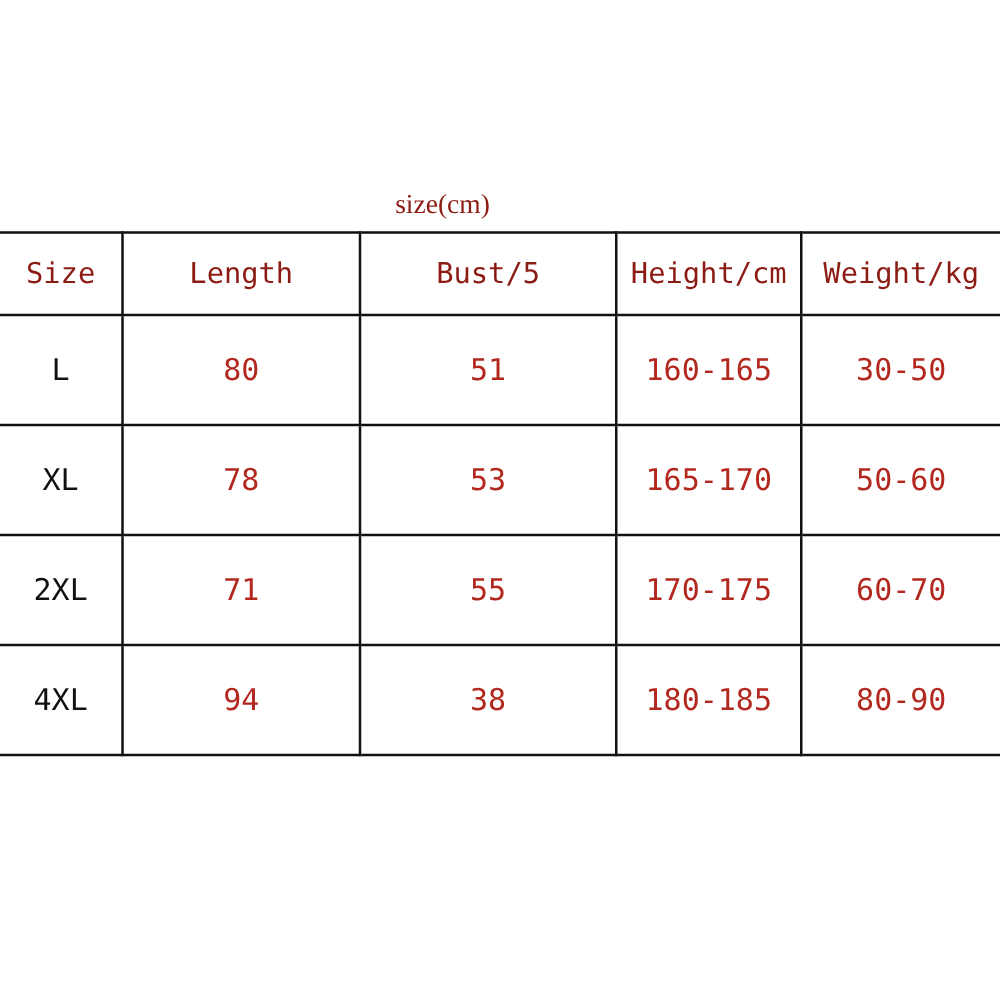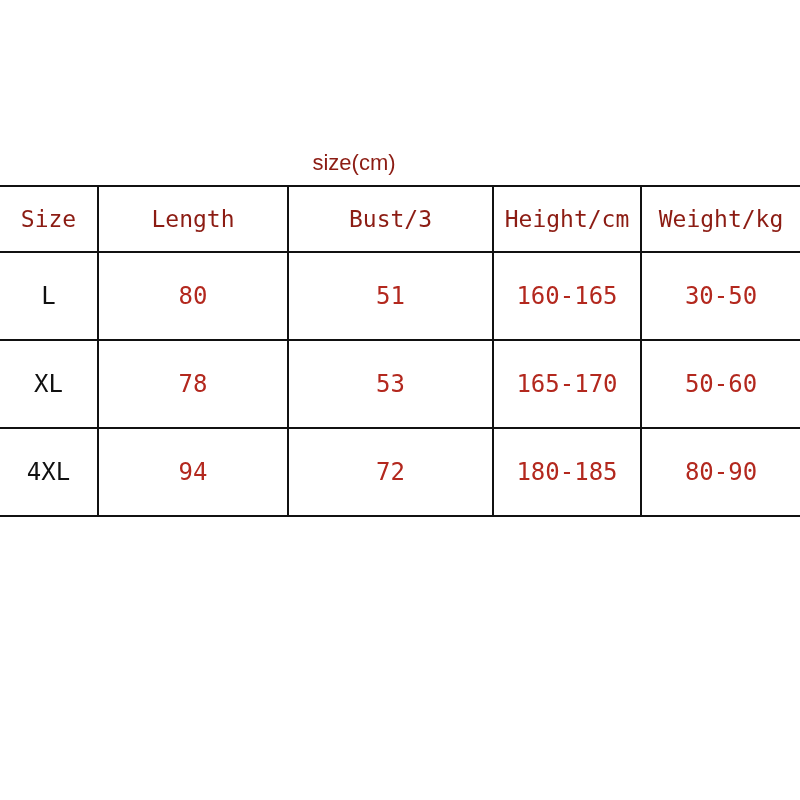--- a/index.html
+++ b/index.html
@@ -21,21 +21,21 @@
     width: 800px;
     height: 800px;
     background: #ffffff;
   }
   .title {
     position: absolute;
     left: 0;
     top: 150px;
     width: 708px;
     text-align: center;
-    font-family: Liberation Sans, sans-serif;
+    font-family: Liberation Serif, serif;
     font-size: 22px;
     color: #8c1c13;
     letter-spacing: 0px;
   }
   table.size-table {
     position: absolute;
     left: 0;
     top: 185px;
     width: 800px;
     border-collapse: collapse;
@@ -92,43 +92,50 @@
       <col class="c0">
         <col class="c1">
         <col class="c2">
         <col class="c3">
         <col class="c4">
     </colgroup>
     <thead>
       <tr>
         <th>Size</th>
         <th>Length</th>
-        <th>Bust/3</th>
+        <th>Bust/5</th>
         <th>Height/cm</th>
         <th>Weight/kg</th>
       </tr>
     </thead>
     <tbody>
       <tr>
         <td class="size-cell">L</td>
         <td>80</td>
         <td>51</td>
         <td>160-165</td>
         <td>30-50</td>
       </tr>
       <tr>
         <td class="size-cell">XL</td>
         <td>78</td>
         <td>53</td>
         <td>165-170</td>
         <td>50-60</td>
       </tr>
       <tr>
+        <td class="size-cell">2XL</td>
+        <td>71</td>
+        <td>55</td>
+        <td>170-175</td>
+        <td>60-70</td>
+      </tr>
+      <tr>
         <td class="size-cell">4XL</td>
         <td>94</td>
-        <td>72</td>
+        <td>38</td>
         <td>180-185</td>
         <td>80-90</td>
       </tr>
     </tbody>
   </table>
 
 </div>
 
 </body></html>

